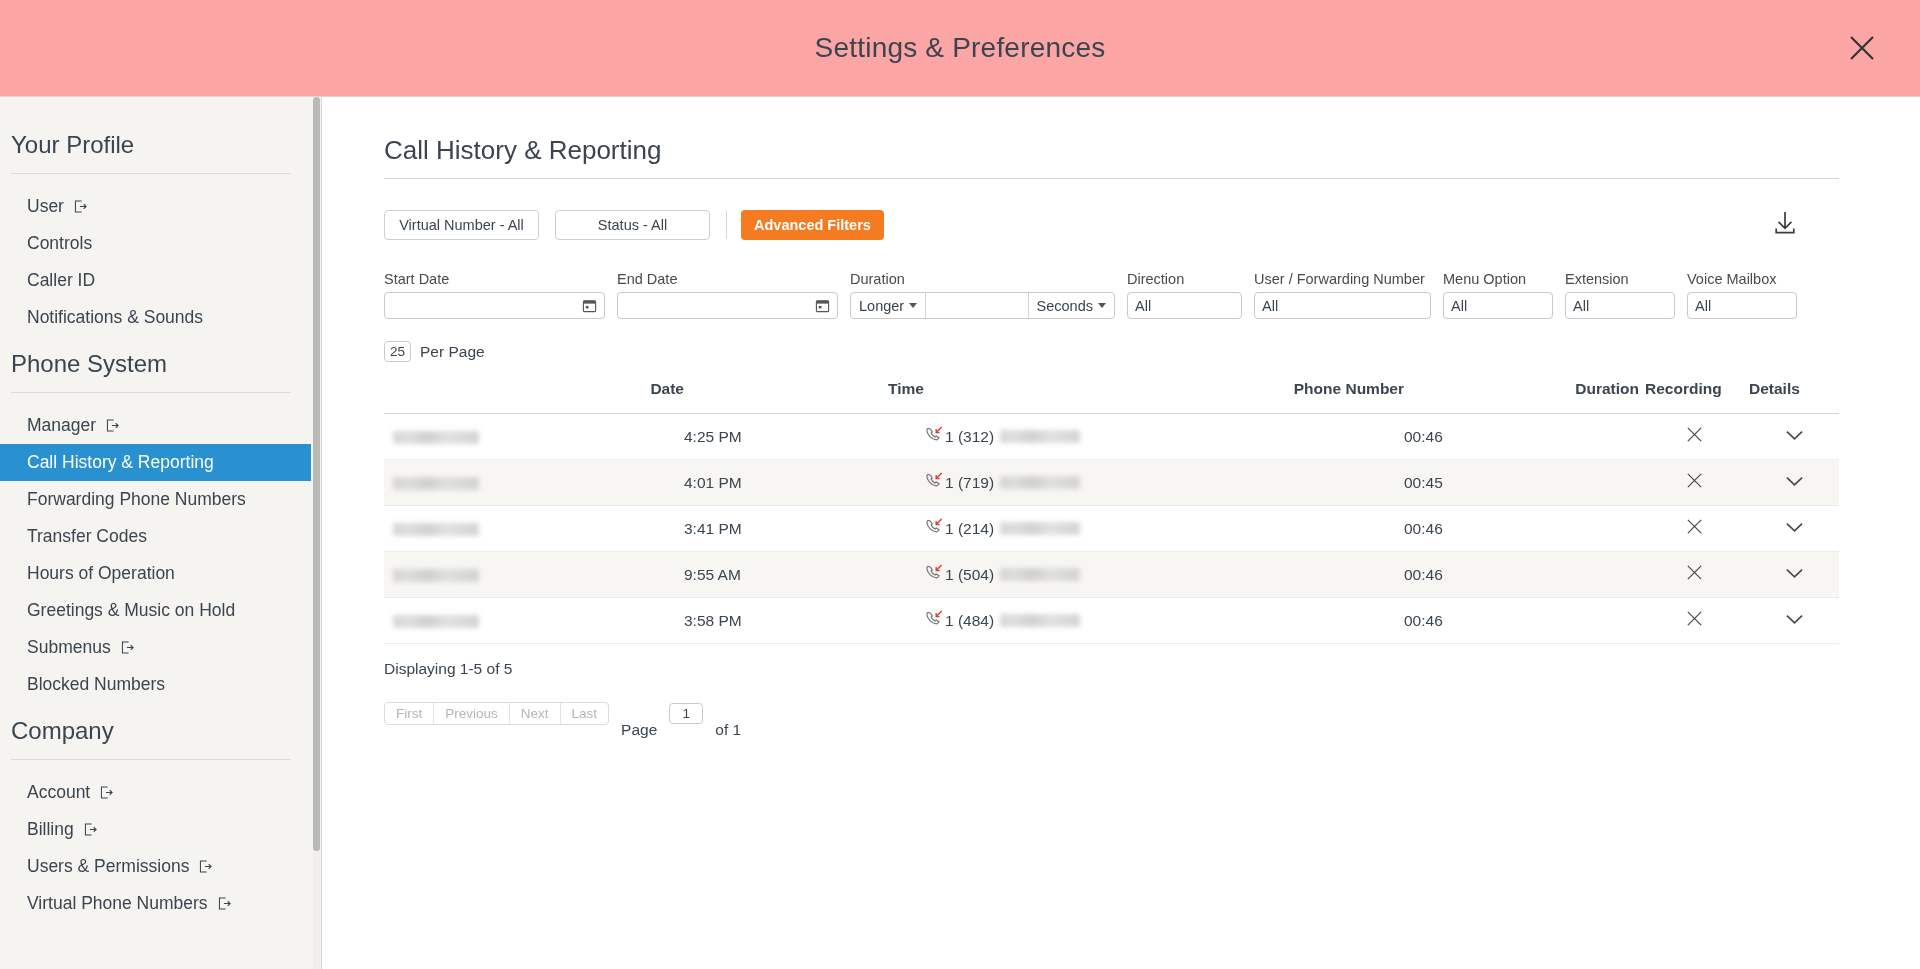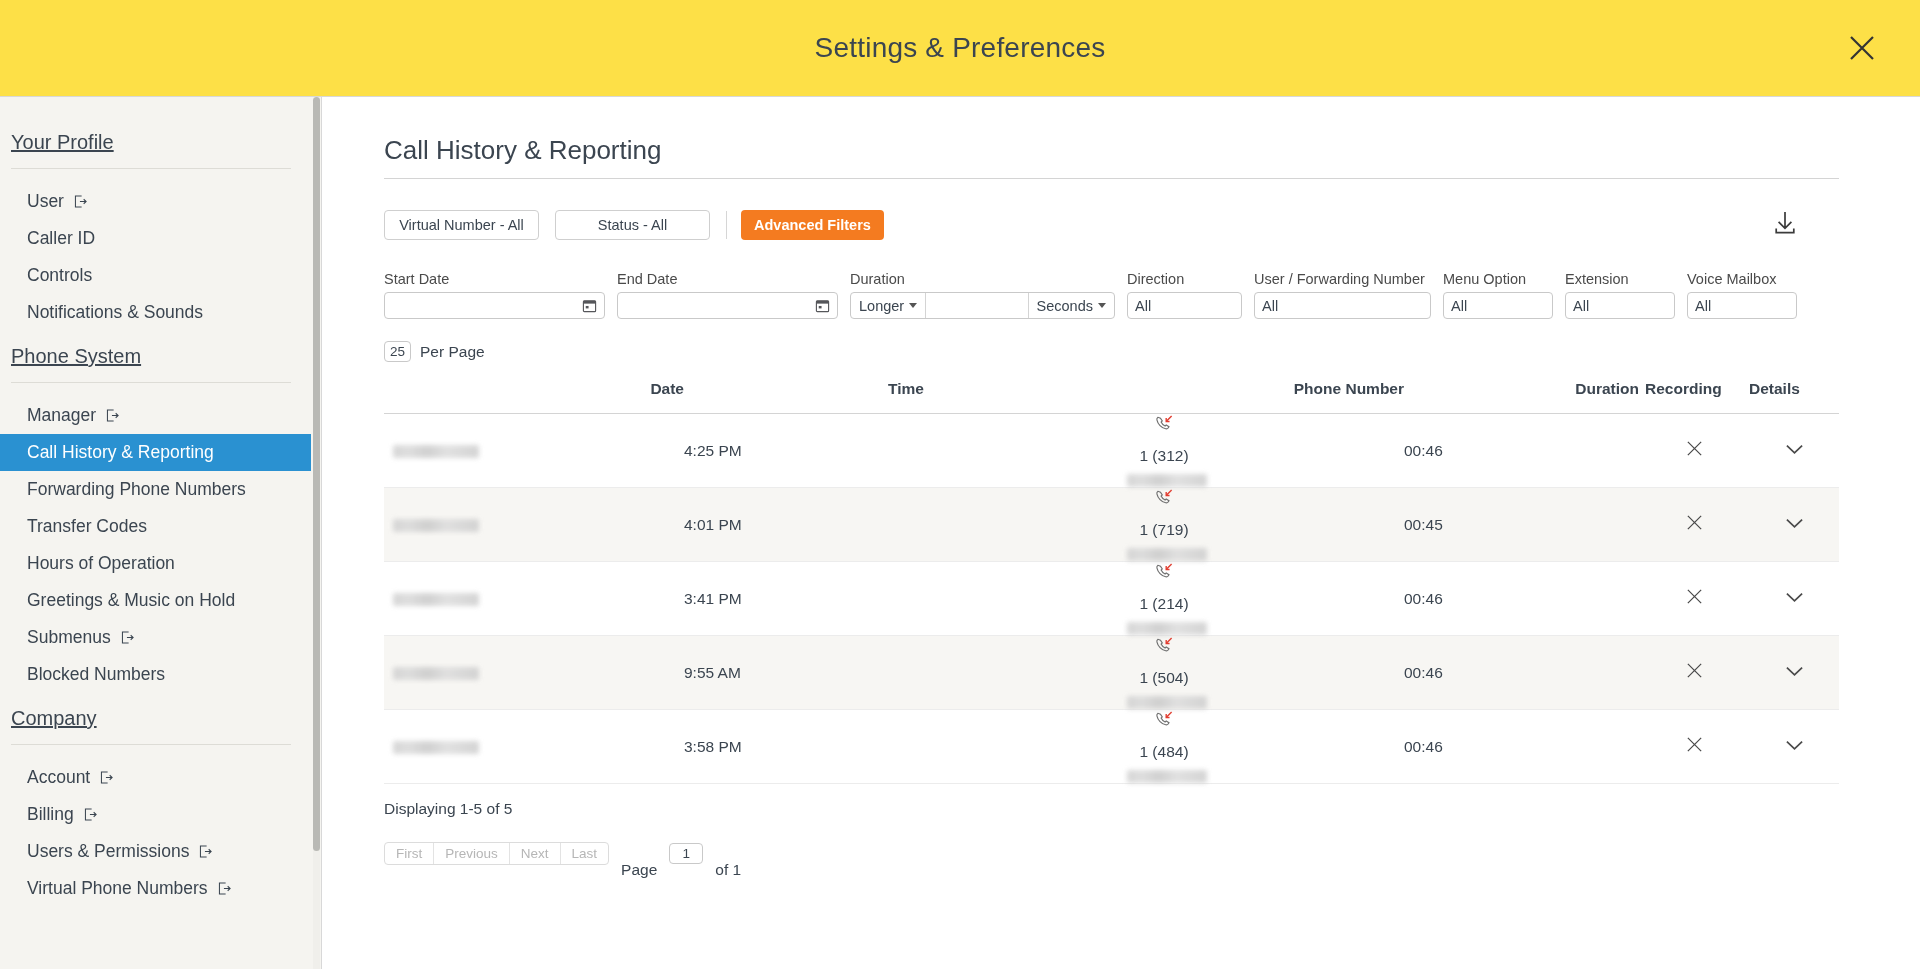--- a/index.html
+++ b/index.html
@@ -10,21 +10,21 @@
     overflow: hidden;
     background: #ffffff;
     font-family: "Liberation Sans", sans-serif;
     color: #333333;
   }
 
   
   .modal-header {
     position: relative;
     height: 97px;
-    background: #fde047;
+    background: #fca5a5;
     border-bottom: 1px solid #d8d8d8;
     display: flex;
     align-items: center;
     justify-content: center;
   }
   .modal-title {
     font-size: 28px;
     font-weight: 400;
     color: #3b4550;
     letter-spacing: 0.2px;
@@ -55,26 +55,25 @@
     background: #f5f4f0;
     border-right: 1px solid #d8d8d8;
     overflow: hidden;
     padding-top: 34px;
   }
   .sidebar-scroll {
     height: 100%;
     padding-right: 10px;
   }
   .sb-section-title {
-    font-size: 20px;
+    font-size: 24px;
     font-weight: 400;
     color: #3b4550;
     padding: 0 0 14px 11px;
     margin: 0;
-    text-decoration: underline;
   }
   .sb-divider {
     height: 1px;
     background: #dddcd6;
     margin: 0 20px 14px 11px;
   }
   .sb-item {
     display: flex;
     align-items: center;
     gap: 9px;
@@ -306,21 +305,21 @@
     height: 13px;
     border-radius: 2px;
     background: linear-gradient(90deg,#cfcfcf 0%,#d9d9d9 18%,#c9c9c9 40%,#dcdcdc 62%,#cdcdcd 100%);
     filter: blur(2.6px);
     opacity: .85;
     vertical-align: middle;
   }
   .redacted-date { width: 86px; }
   .redacted-num  { width: 80px; margin-left: 5px; }
 
-  .phone-cell { display: flex; align-items: center; gap: 9px; flex-direction: column; }
+  .phone-cell { display: flex; align-items: center; gap: 1px; }
   .rec-x, .det-chev { cursor: pointer; display: inline-flex; }
 
   
   .display-count {
     font-size: 15.5px;
     color: #3b4550;
     margin: 16px 0 10px 0;
   }
   .pager-row { display: flex; align-items: center; gap: 12px; }
   .pager {
@@ -377,24 +376,24 @@
         <div class="sb-item">
           <span>User</span>
           <span class="ext-icon">
             <svg width="15" height="15" viewBox="0 0 16 16">
                 <path d="M9.2 2.2H2.6v11.6h6.6" stroke="#3b4550" stroke-width="1.1" fill="none"></path>
                 <path d="M7.4 8h6.2M11.4 5.6 14 8l-2.6 2.4" stroke="#3b4550" stroke-width="1.1" fill="none"></path>
               </svg>
           </span>
         </div>
         <div class="sb-item">
+          <span>Controls</span>
+        </div>
+        <div class="sb-item">
           <span>Caller ID</span>
-        </div>
-        <div class="sb-item">
-          <span>Controls</span>
         </div>
         <div class="sb-item">
           <span>Notifications &amp; Sounds</span>
         </div>
       </div>
 
       <div class="sb-group">
         <div class="sb-section-title">Phone System</div>
         <div class="sb-divider"></div>
         <div class="sb-item">

